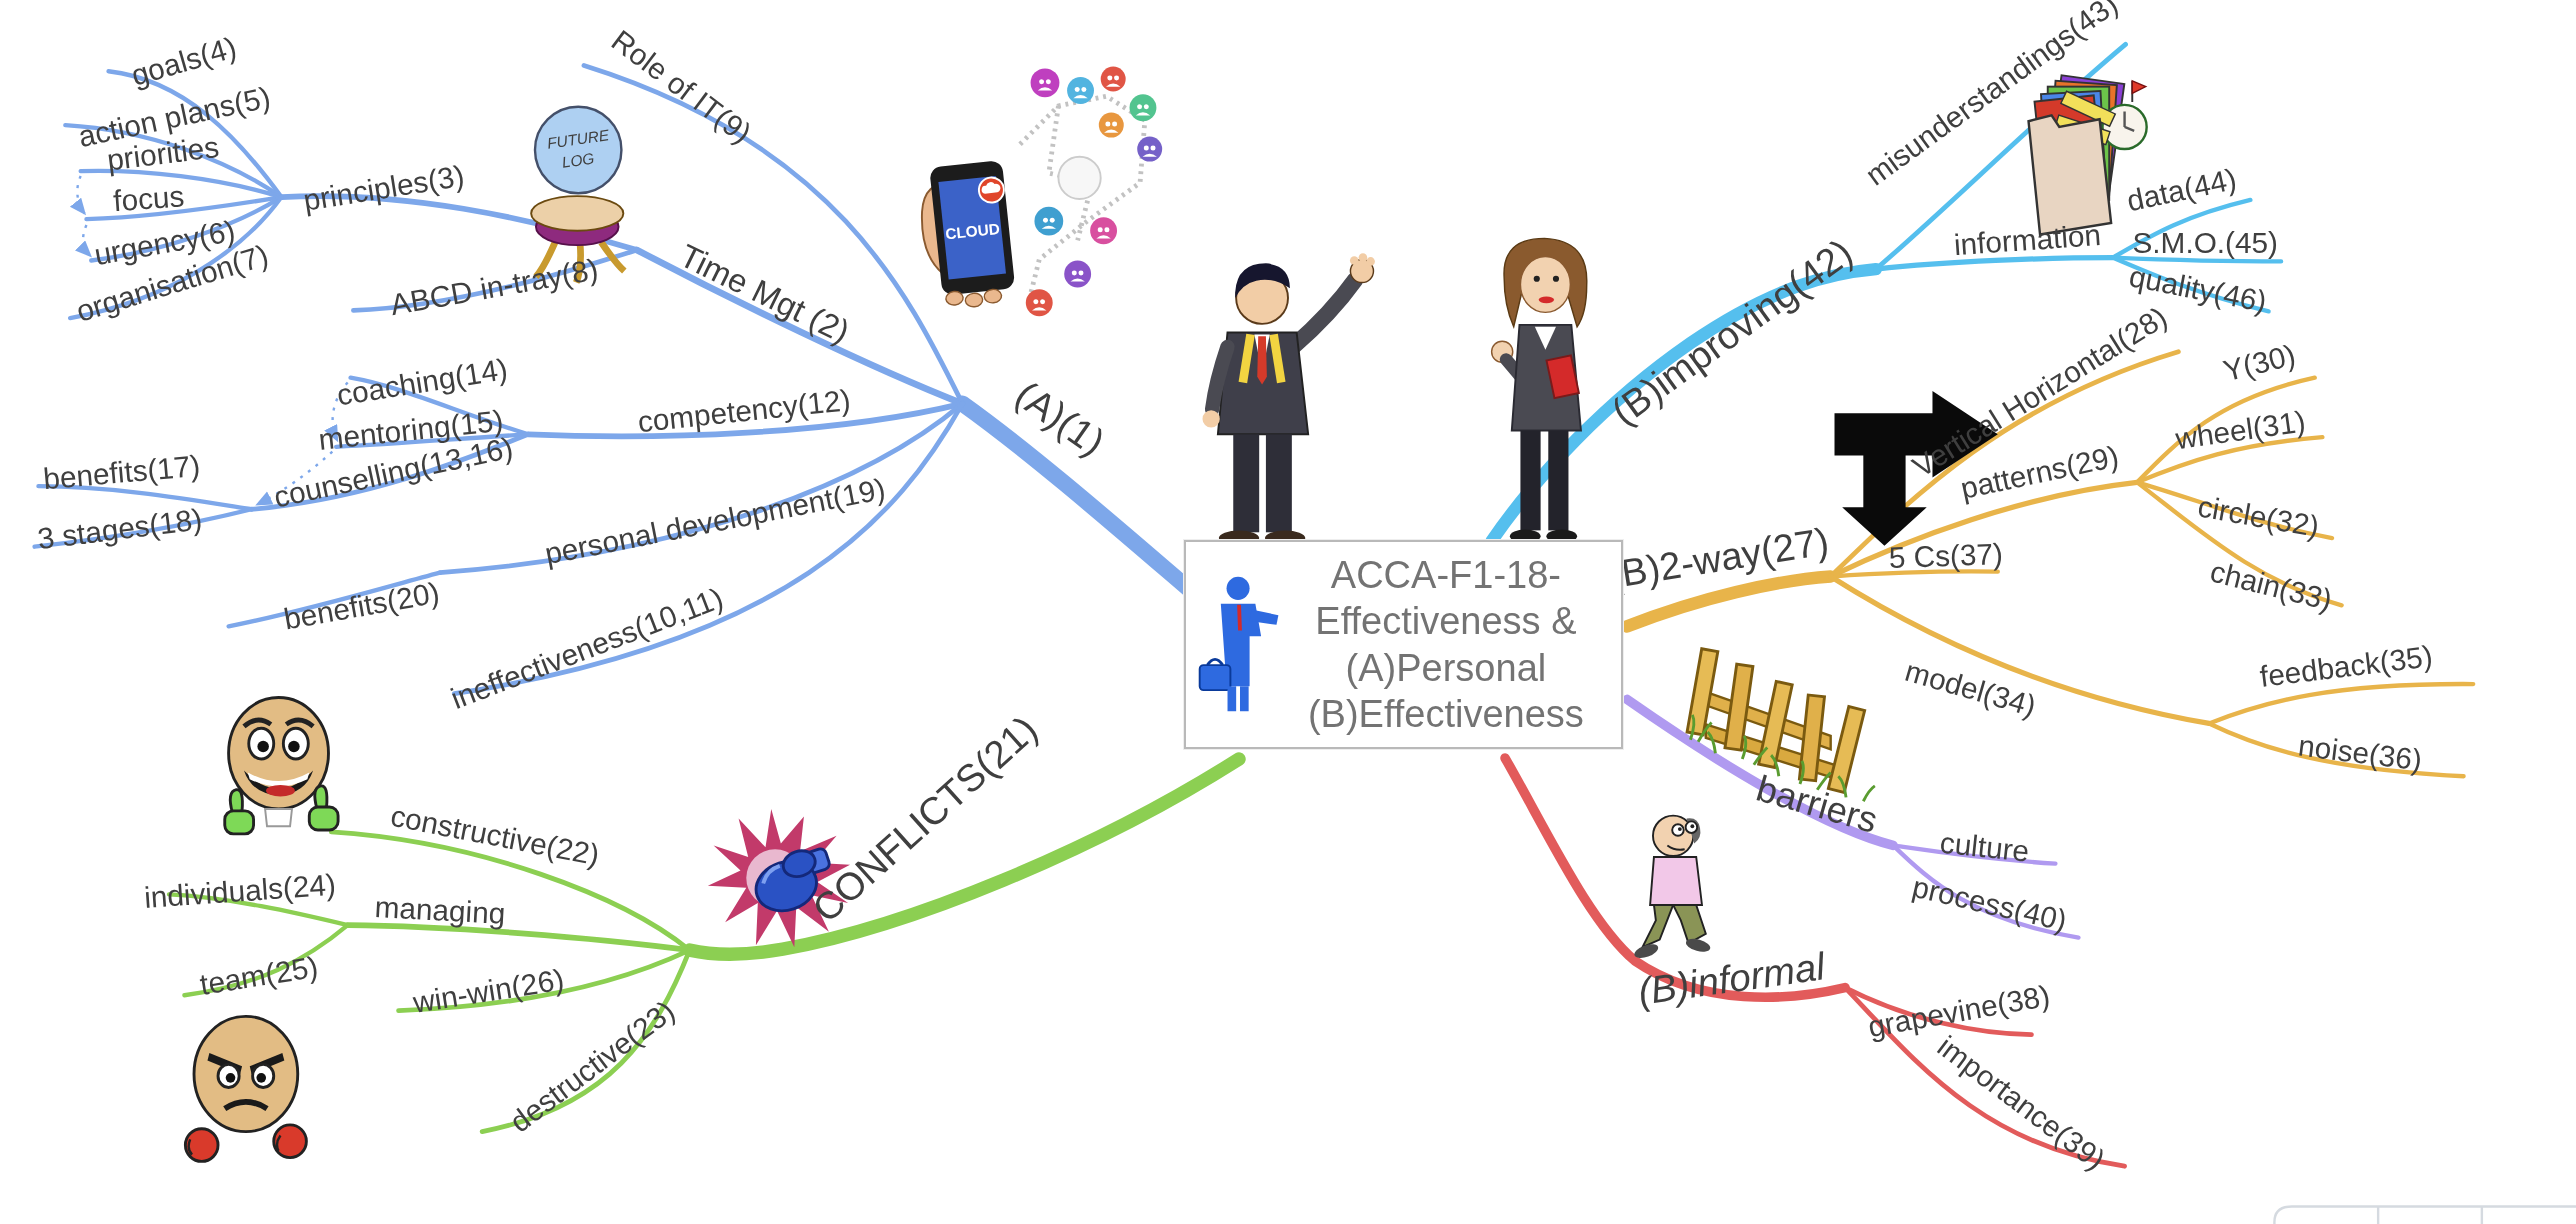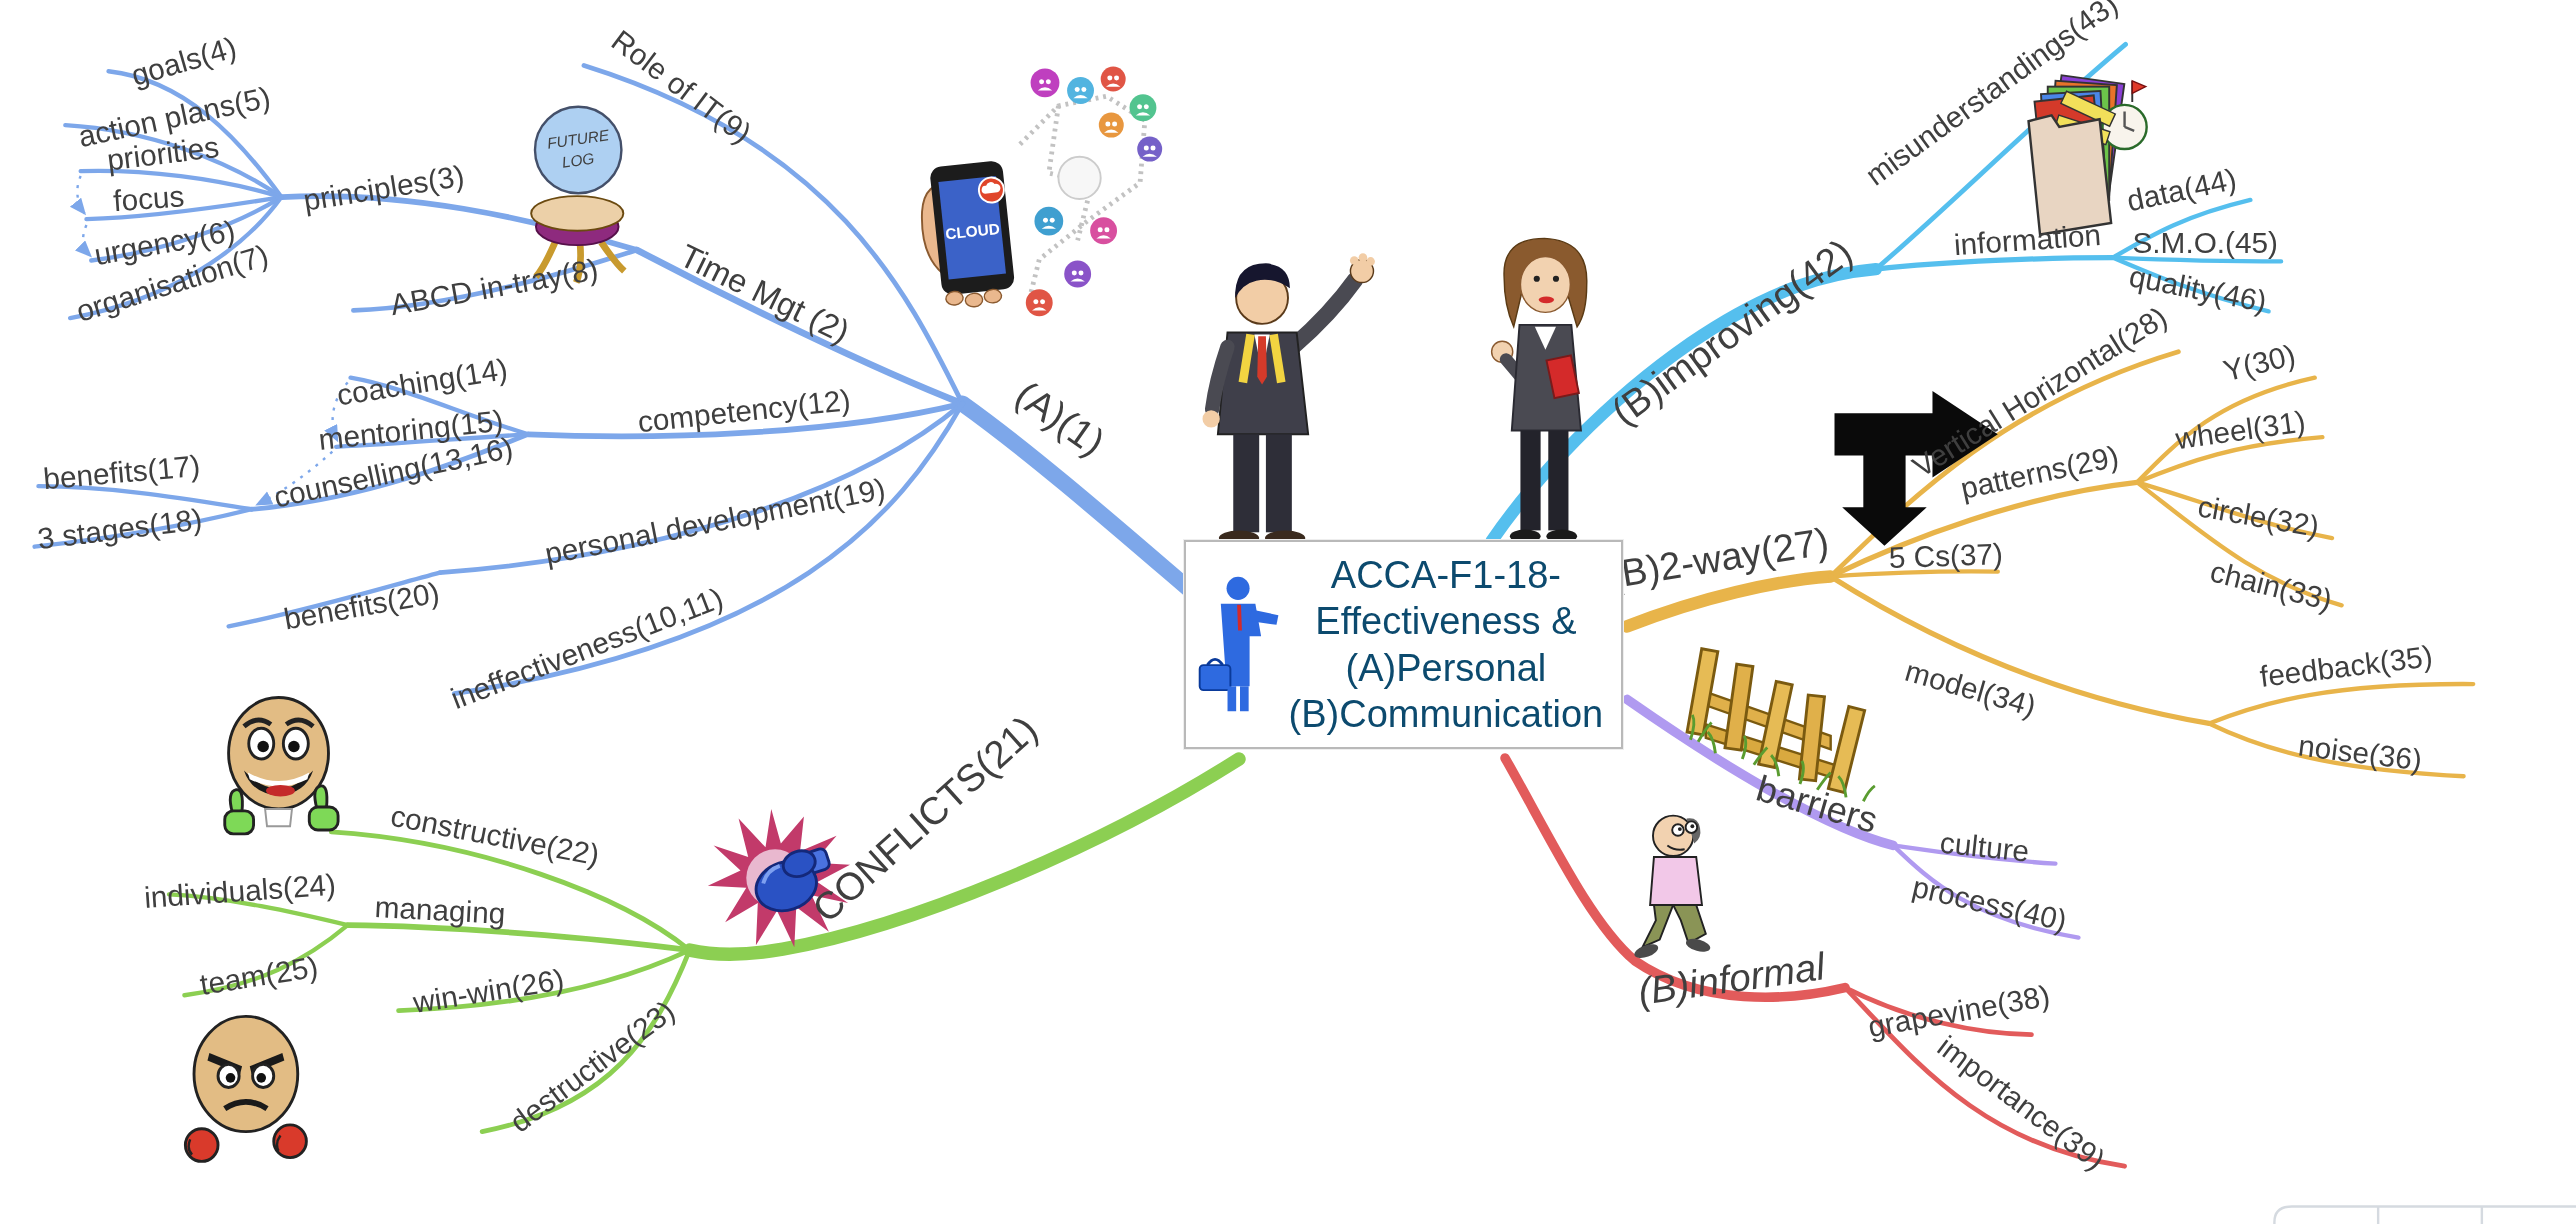--- a/index.html
+++ b/index.html
@@ -11,21 +11,21 @@
   .s31{font-size:31px;}
   .s34{font-size:34px;}
   .s38{font-size:38px;}
   .s40{font-size:40px;}
   .ital{font-style:italic;}
   path.branch{fill:none;stroke-linecap:round;stroke-linejoin:round;}
   path.dash{fill:none;stroke:#7da7ea;stroke-width:2.5;stroke-dasharray:3 7;}
   #centerbox{position:absolute;left:1184px;top:540px;width:439px;height:209px;
              background:#ffffff;border:2.9px solid #b9b9b9;box-sizing:border-box;
              display:flex;align-items:center;box-shadow:0 0 0 1px #eee;}
-  #centerbox .txt{flex:1;text-align:center;font-size:38px;color:#0c4a6e;line-height:1.22;padding-right:17px;}
+  #centerbox .txt{flex:1;text-align:center;font-size:38px;color:#737373;line-height:1.22;padding-right:17px;}
 </style>
 </head>
 <body>
 
 <div id="stage">
 
 <svg id="mapsvg" width="2576" height="1225" viewBox="0 0 2682 1275">
   <defs>
     <marker id="arrB" markerWidth="10" markerHeight="10" refX="6" refY="3" orient="auto">
       <path d="M0 0 L7 3 L0 6 Z" fill="#7da7ea"></path>
@@ -374,18 +374,18 @@
     <path d="M47 33 L51 33 L52 60 L48 60 Z" fill="#d42a2a"></path>
     <rect x="8" y="96" width="32" height="26" rx="4" fill="#2e6ae0" stroke="#0a3a9a" stroke-width="2"></rect>
     <path d="M16 96 Q24 84 32 96" stroke="#0a3a9a" stroke-width="3" fill="none"></path>
     <rect x="37" y="118" width="9" height="26" fill="#2e6ae0"></rect>
     <rect x="50" y="118" width="9" height="26" fill="#2e6ae0"></rect>
   </svg>
   <div class="txt">
     <div>ACCA-F1-18-</div>
     <div>Effectiveness &amp;</div>
     <div>(A)Personal</div>
-    <div>(B)Communication</div>
+    <div>(B)Effectiveness</div>
   </div>
 </div>
 
 </div>
 
 
 </body></html>

